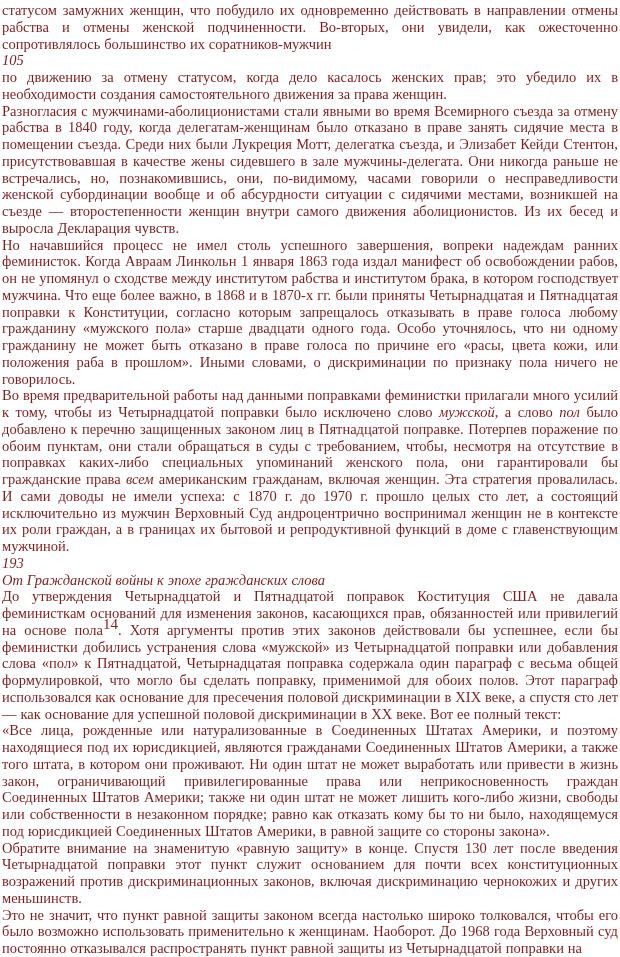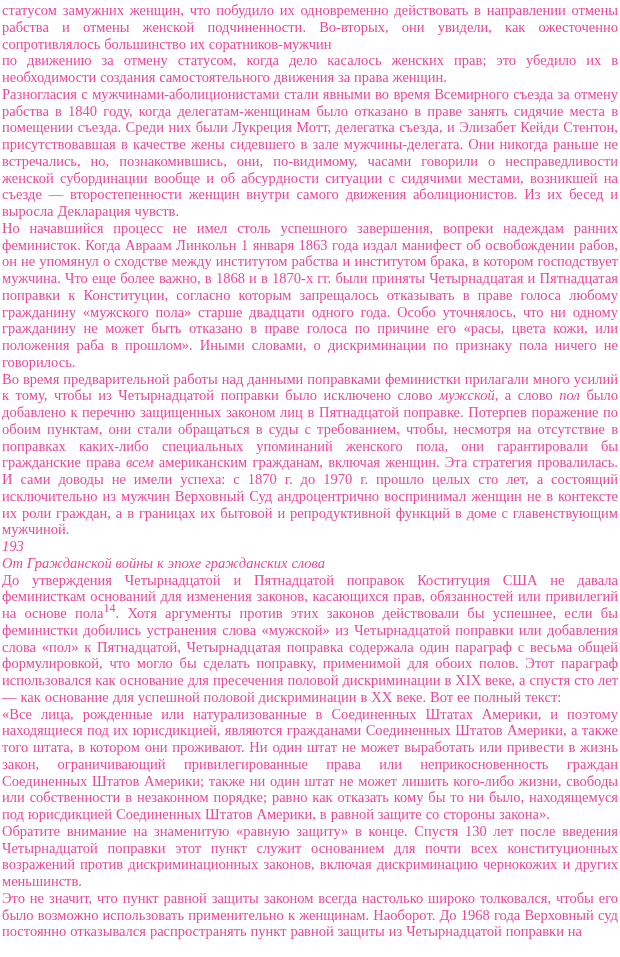--- a/index.html
+++ b/index.html
@@ -27,31 +27,32 @@
     word-spacing: 0.02em;
   }
   p.page-number em,
   p.section-heading em {
     font-style: italic;
   }
   em {
     font-style: italic;
   }
   sup {
-    font-size: 12px;
+    font-size: 15px;
     line-height: 0;
     vertical-align: super;
   }
 </style>
 </head>
 <body>
 
-<div class="page" style="background: rgb(255, 255, 255); color: #ec4899;">
+<div class="page" style="background: rgb(255, 255, 255); color: #7f1d1d;">
   <main>
       <p class="para body-paragraph"><span>статусом замужних женщин, что побудило их одновременно действовать в направлении отмены рабства и отмены женской подчиненности. Во-вторых, они увидели, как ожесточенно сопротивлялось большинство их соратников-мужчин</span></p>
+      <p class="para page-number"><em>105</em></p>
       <p class="para body-paragraph"><span>по движению за отмену статусом, когда дело касалось женских прав; это убедило их в необходимости создания самостоятельного движения за права женщин.</span></p>
       <p class="para body-paragraph"><span>Разногласия с мужчинами-аболиционистами стали явными во время Всемирного съезда за отмену рабства в 1840 году, когда делегатам-женщинам было отказано в праве занять сидячие места в помещении съезда. Среди них были Лукреция Мотт, делегатка съезда, и Элизабет Кейди Стентон, присутствовавшая в качестве жены сидевшего в зале мужчины-делегата. Они никогда раньше не встречались, но, познакомившись, они, по-видимому, часами говорили о несправедливости женской субординации вообще и об абсурдности ситуации с сидячими местами, возникшей на съезде — второстепенности женщин внутри самого движения аболиционистов. Из их бесед и выросла Декларация чувств.</span></p>
       <p class="para body-paragraph"><span>Но начавшийся процесс не имел столь успешного завершения, вопреки надеждам ранних феминисток. Когда Авраам Линкольн 1 января 1863 года издал манифест об освобождении рабов, он не упомянул о сходстве между институтом рабства и институтом брака, в котором господствует мужчина. Что еще более важно, в 1868 и в 1870-х гг. были приняты Четырнадцатая и Пятнадцатая поправки к Конституции, согласно которым запрещалось отказывать в праве голоса любому гражданину «мужского пола» старше двадцати одного года. Особо уточнялось, что ни одному гражданину не может быть отказано в праве голоса по причине его «расы, цвета кожи, или положения раба в прошлом». Иными словами, о дискриминации по признаку пола ничего не говорилось.</span></p>
       <p class="para body-paragraph"><span>Во время предварительной работы над данными поправками феминистки прилагали много усилий к тому, чтобы из Четырнадцатой поправки было исключено слово </span><em>мужской</em><span>, а слово </span><em>пол</em><span> было добавлено к перечню защищенных законом лиц в Пятнадцатой поправке. Потерпев поражение по обоим пунктам, они стали обращаться в суды с требованием, чтобы, несмотря на отсутствие в поправках каких-либо специальных упоминаний женского пола, они гарантировали бы гражданские права </span><em>всем</em><span> американским гражданам, включая женщин. Эта стратегия провалилась. И сами доводы не имели успеха: с 1870 г. до 1970 г. прошло целых сто лет, а состоящий исключительно из мужчин Верховный Суд андроцентрично воспринимал женщин не в контексте их роли граждан, а в границах их бытовой и репродуктивной функций в доме с главенствующим мужчиной.</span></p>
       <p class="para page-number"><em>193</em></p>
       <p class="para section-heading"><em>От Гражданской войны к эпохе гражданских слова</em></p>
       <p class="para body-paragraph"><span>До утверждения Четырнадцатой и Пятнадцатой поправок Коституция США не давала феминисткам оснований для изменения законов, касающихся прав, обязанностей или привилегий на основе пола</span><sup>14</sup><span>. Хотя аргументы против этих законов действовали бы успешнее, если бы феминистки добились устранения слова «мужской» из Четырнадцатой поправки или добавления слова «пол» к Пятнадцатой, Четырнадцатая поправка содержала один параграф с весьма общей формулировкой, что могло бы сделать поправку, применимой для обоих полов. Этот параграф использовался как основание для пресечения половой дискриминации в XIX веке, а спустя сто лет — как основание для успешной половой дискриминации в XX веке. Вот ее полный текст:</span></p>
       <p class="para quote-paragraph"><span>«Все лица, рожденные или натурализованные в Соединенных Штатах Америки, и поэтому находящиеся под их юрисдикцией, являются гражданами Соединенных Штатов Америки, а также того штата, в котором они проживают. Ни один штат не может выработать или привести в жизнь закон, ограничивающий привилегированные права или неприкосновенность граждан Соединенных Штатов Америки; также ни один штат не может лишить кого-либо жизни, свободы или собственности в незаконном порядке; равно как отказать кому бы то ни было, находящемуся под юрисдикцией Соединенных Штатов Америки, в равной защите со стороны закона».</span></p>
       <p class="para body-paragraph"><span>Обратите внимание на знаменитую «равную защиту» в конце. Спустя 130 лет после введения Четырнадцатой поправки этот пункт служит основанием для почти всех конституционных возражений против дискриминационных законов, включая дискриминацию чернокожих и других меньшинств.</span></p>
       <p class="para body-paragraph"><span>Это не значит, что пункт равной защиты законом всегда настолько широко толковался, чтобы его было возможно использовать применительно к женщинам. Наоборот. До 1968 года Верховный суд постоянно отказывался распространять пункт равной защиты из Четырнадцатой поправки на</span></p>

